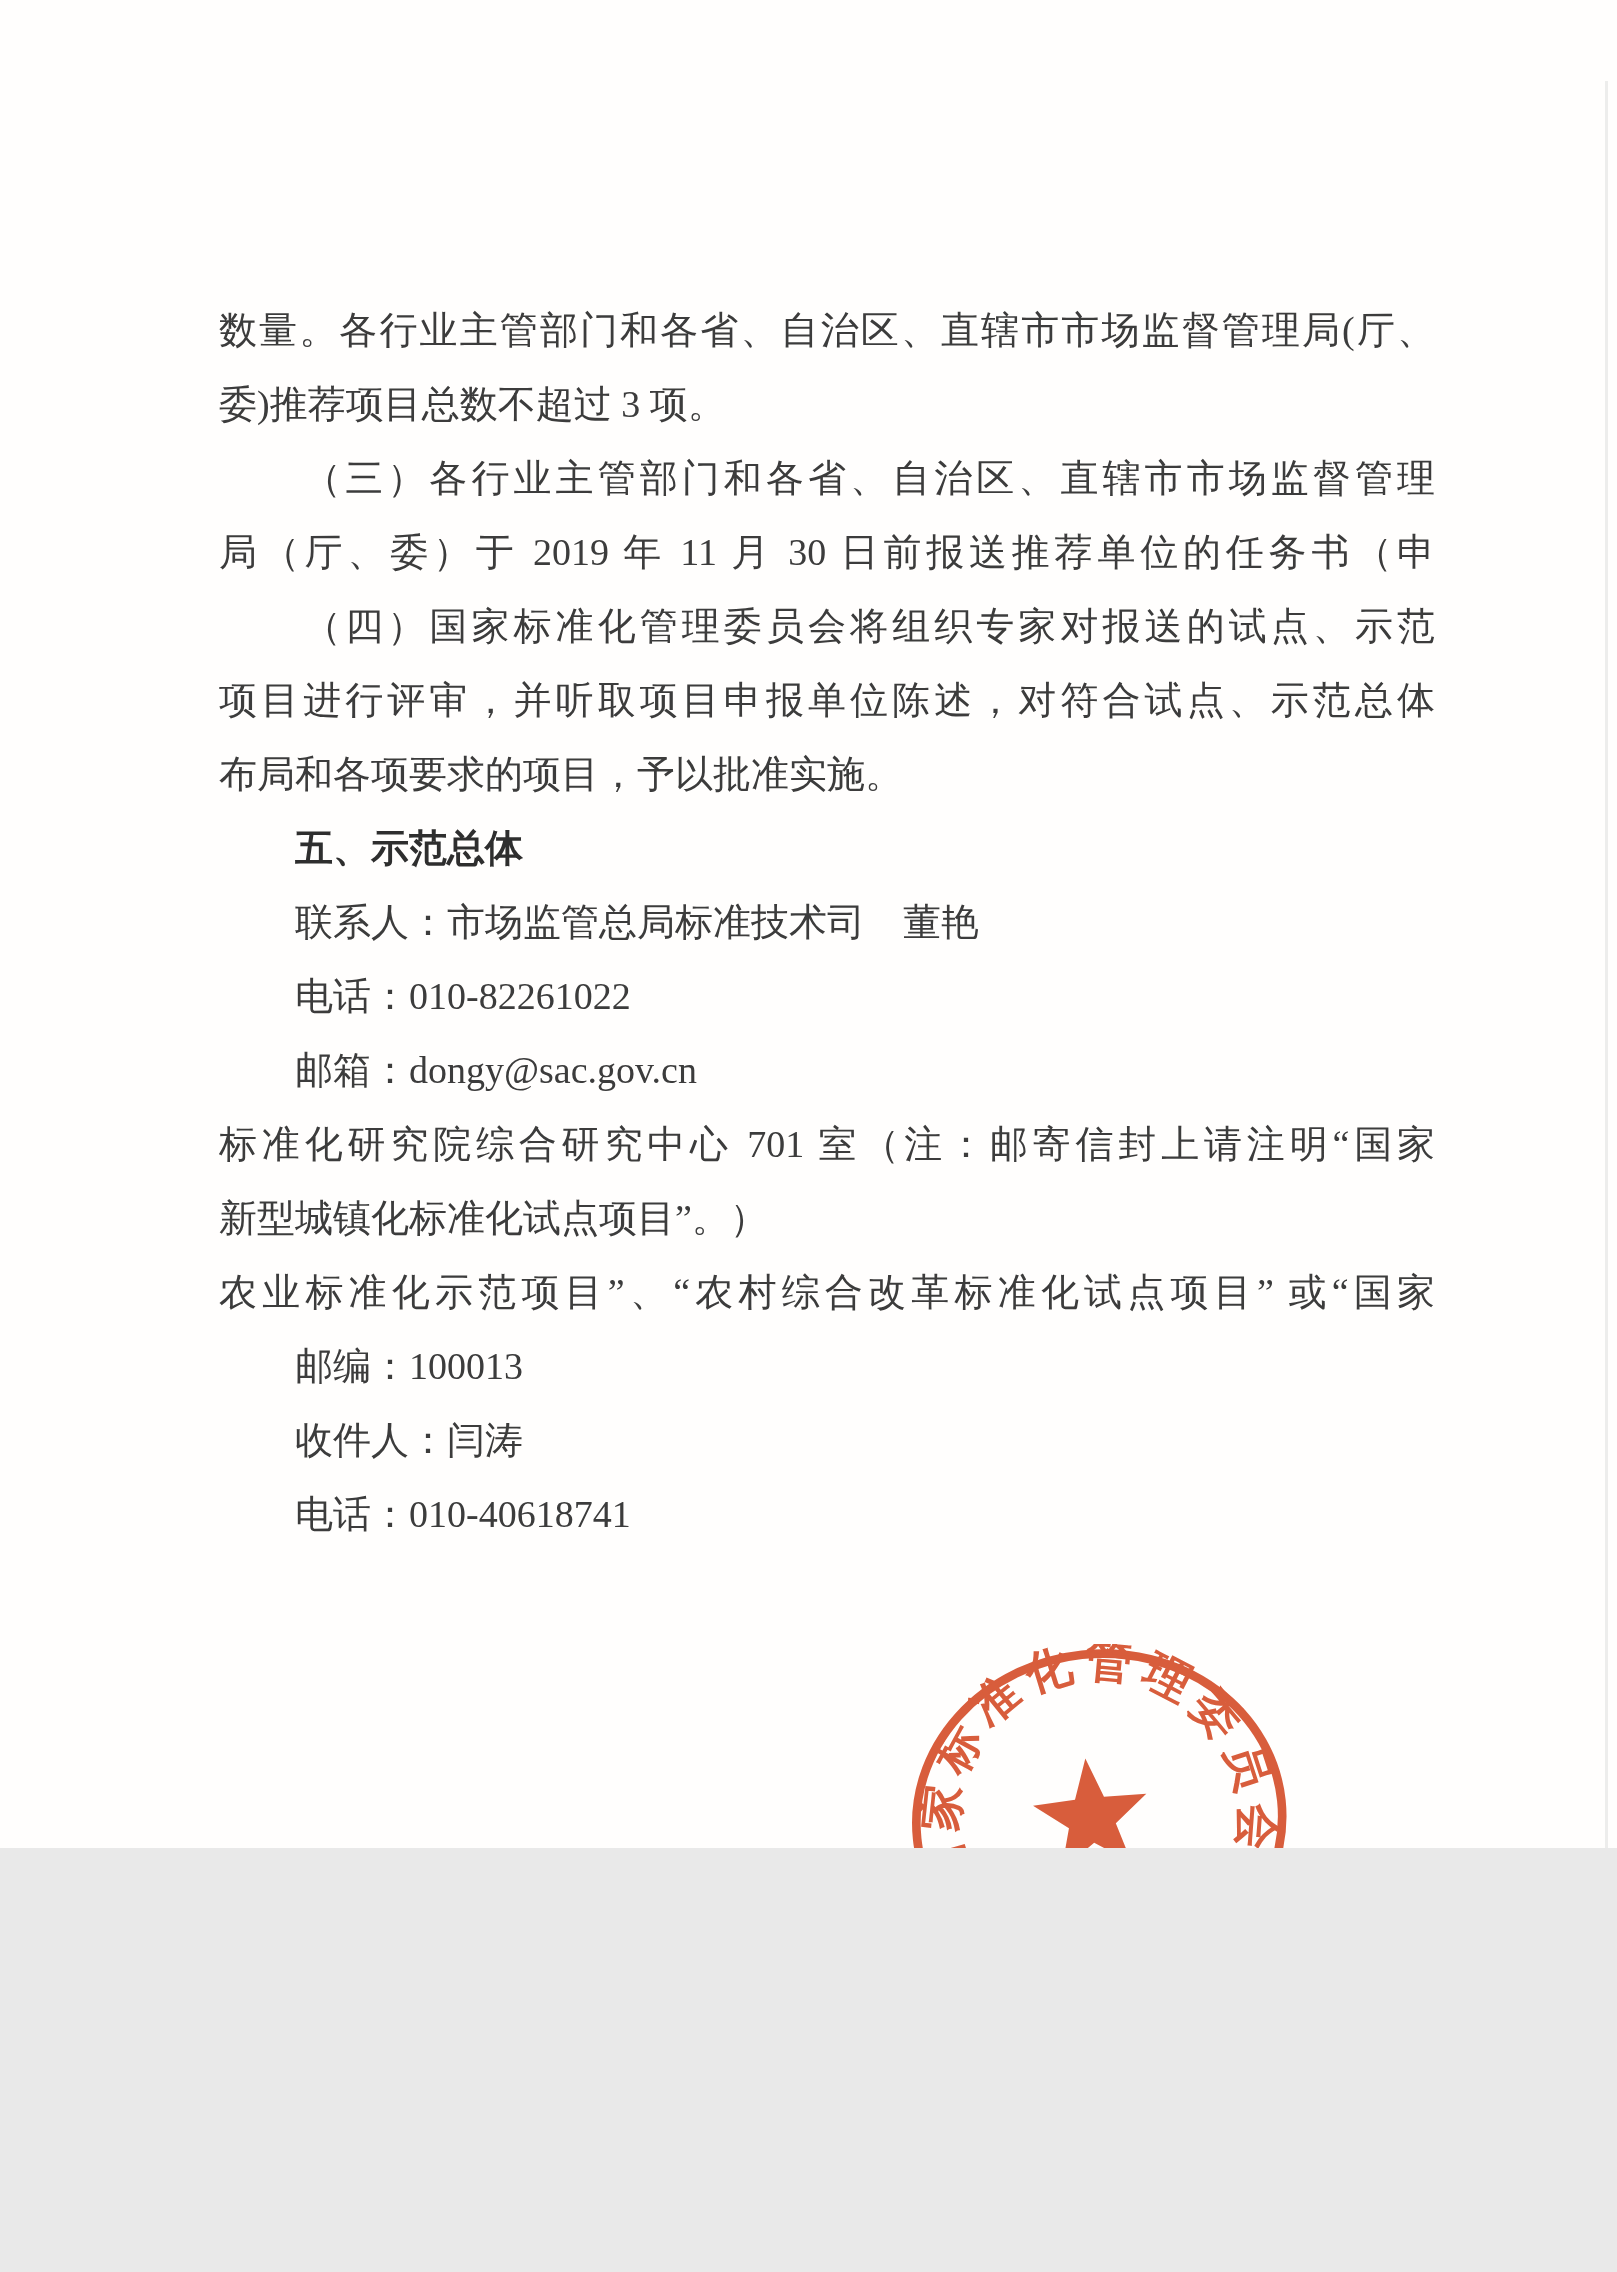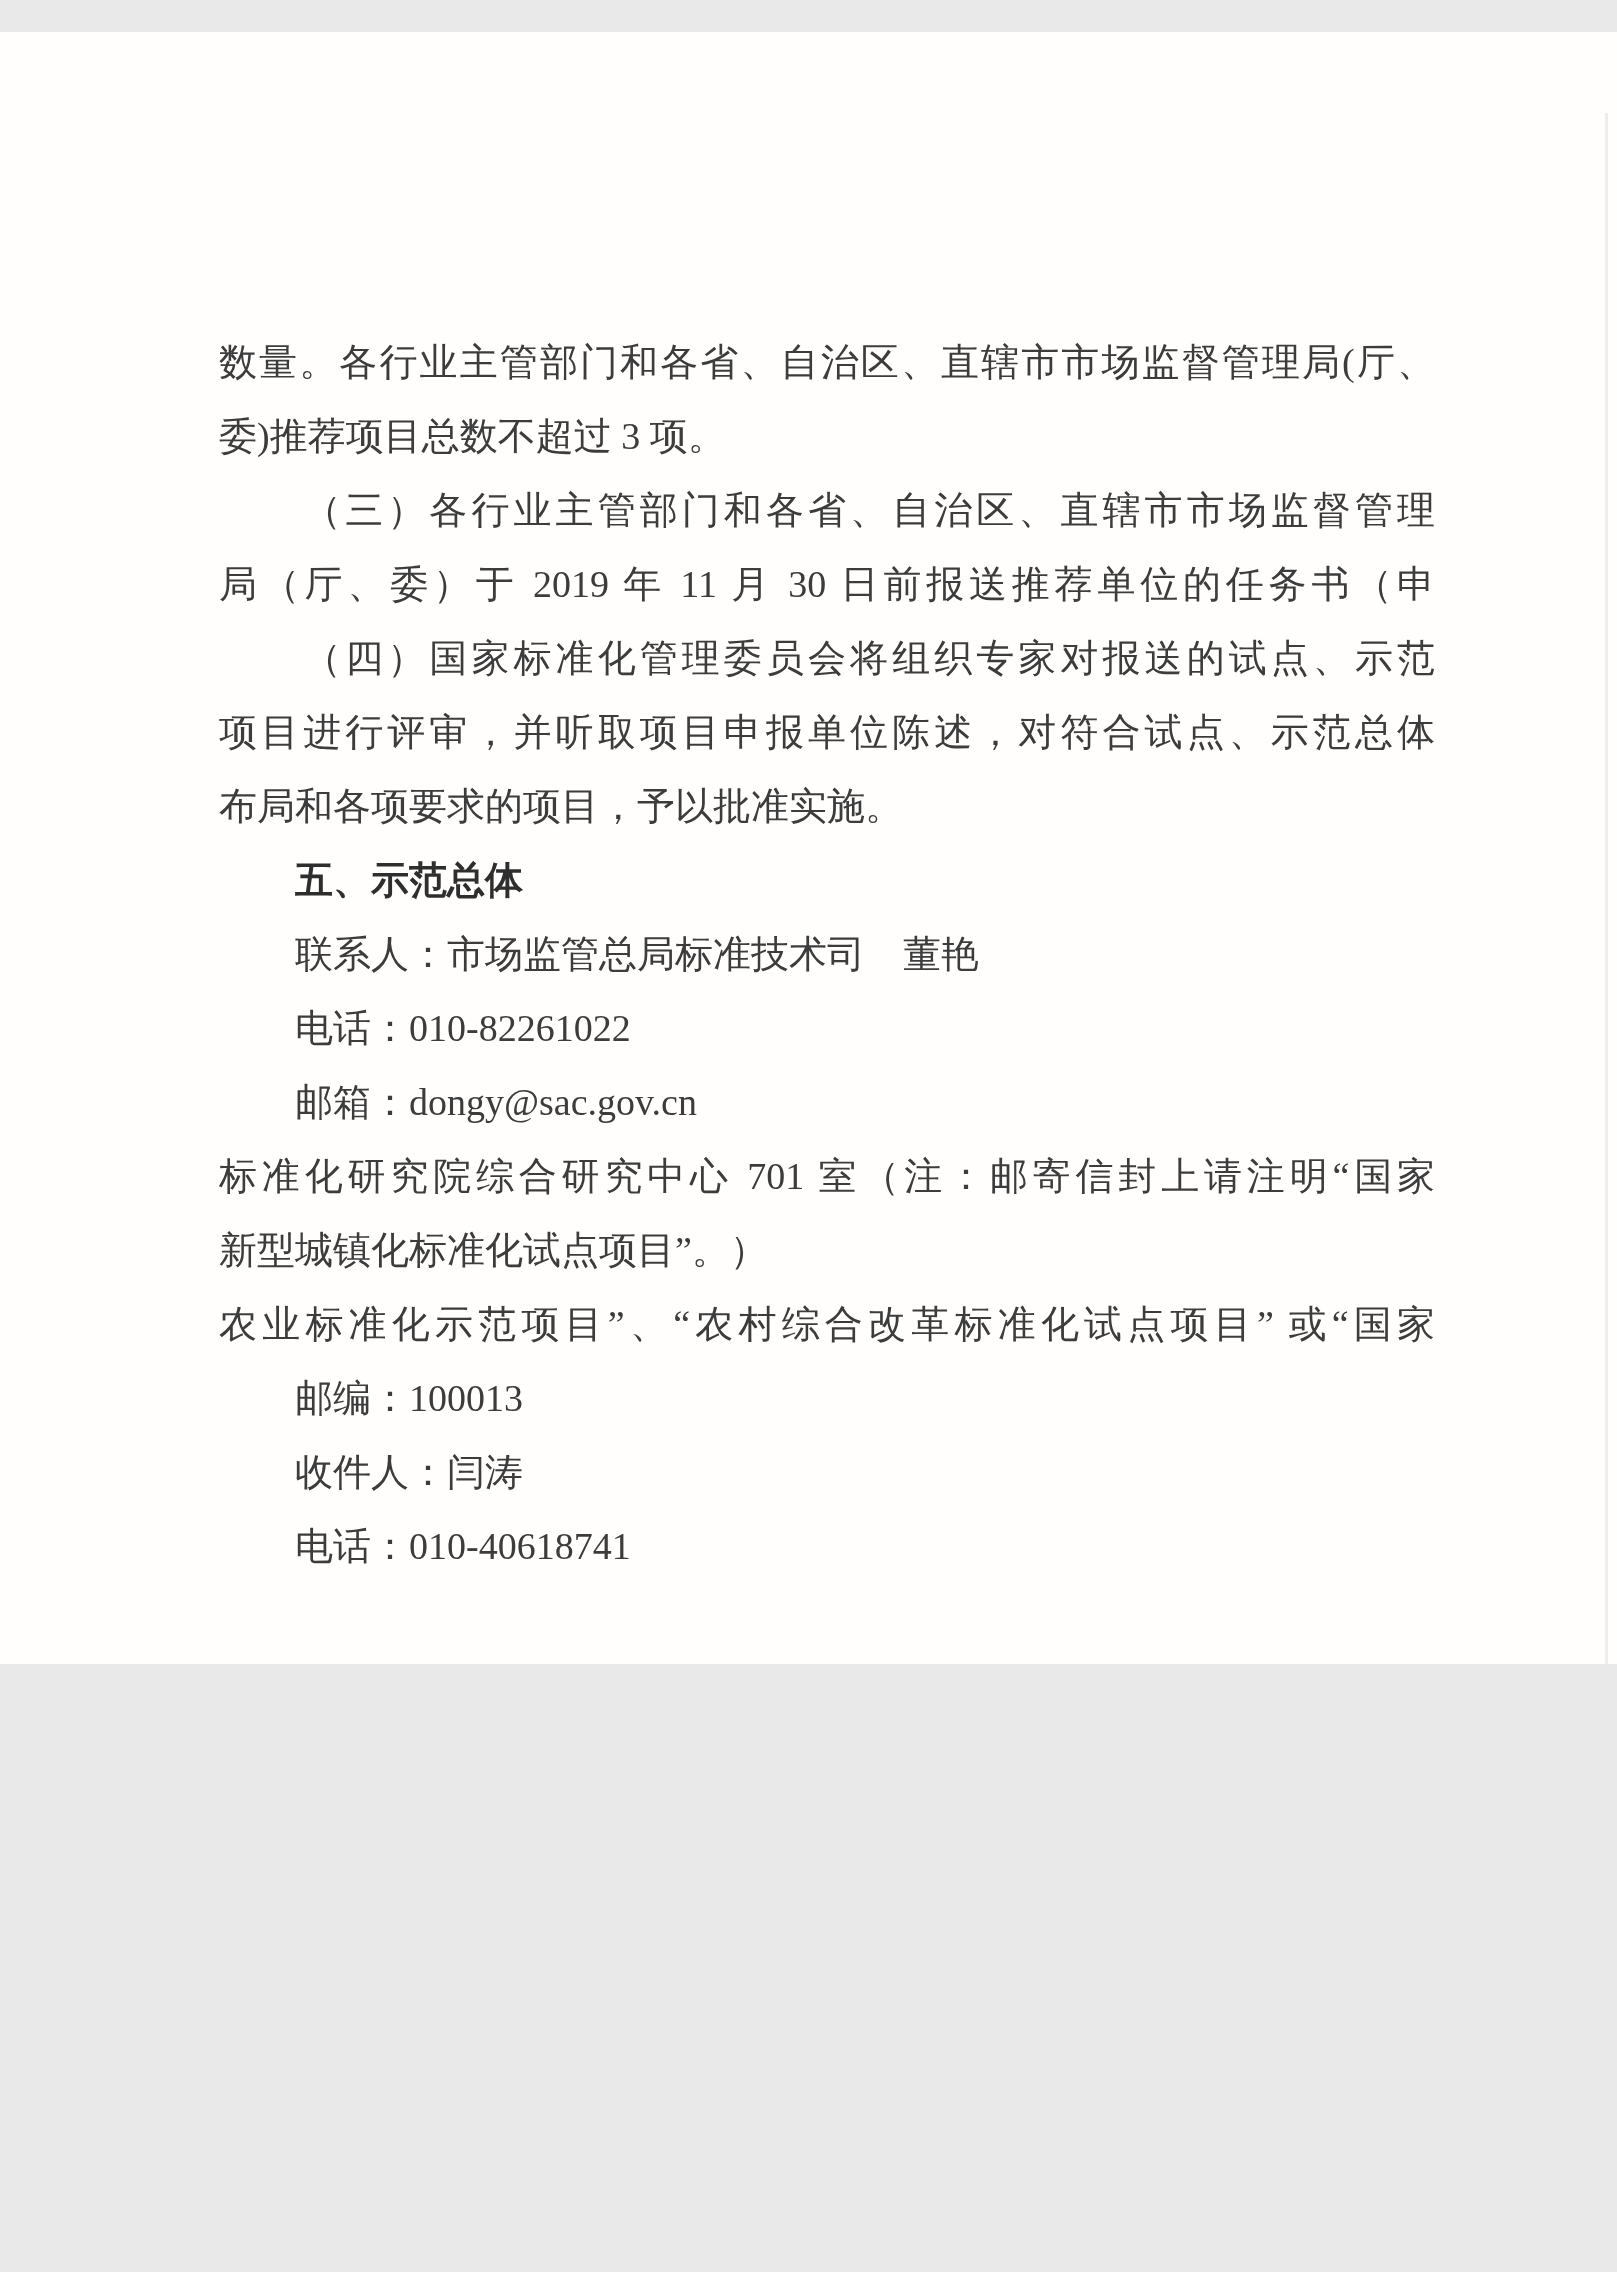--- a/index.html
+++ b/index.html
@@ -1,23 +1,22 @@
 <!DOCTYPE html>
 <html style="font-size:9.2px"><head>
 <meta charset="utf-8">
 <style>
   html,body{margin:0;padding:0;background:#e9e9e9;}
   .page{
     position:relative;
-    width:1617px;height:1632px;
+    width:1617px;height:1848px;
     background:#fffefd;
     overflow:hidden;
     font-family:"Liberation Serif","DejaVu Serif",serif;
     color:#3a3a3a;
-    margin-top:32px;
   }
   
   .body-text{
     position:absolute;left:219px;top:293px;width:1216px;
     font-size:38px;line-height:74px;
     color:#3c3c3c;
     text-align:left;
   }
   .line{white-space:pre-wrap;}
   .j{text-align:justify;text-align-last:justify;text-justify:inter-ideograph;}

